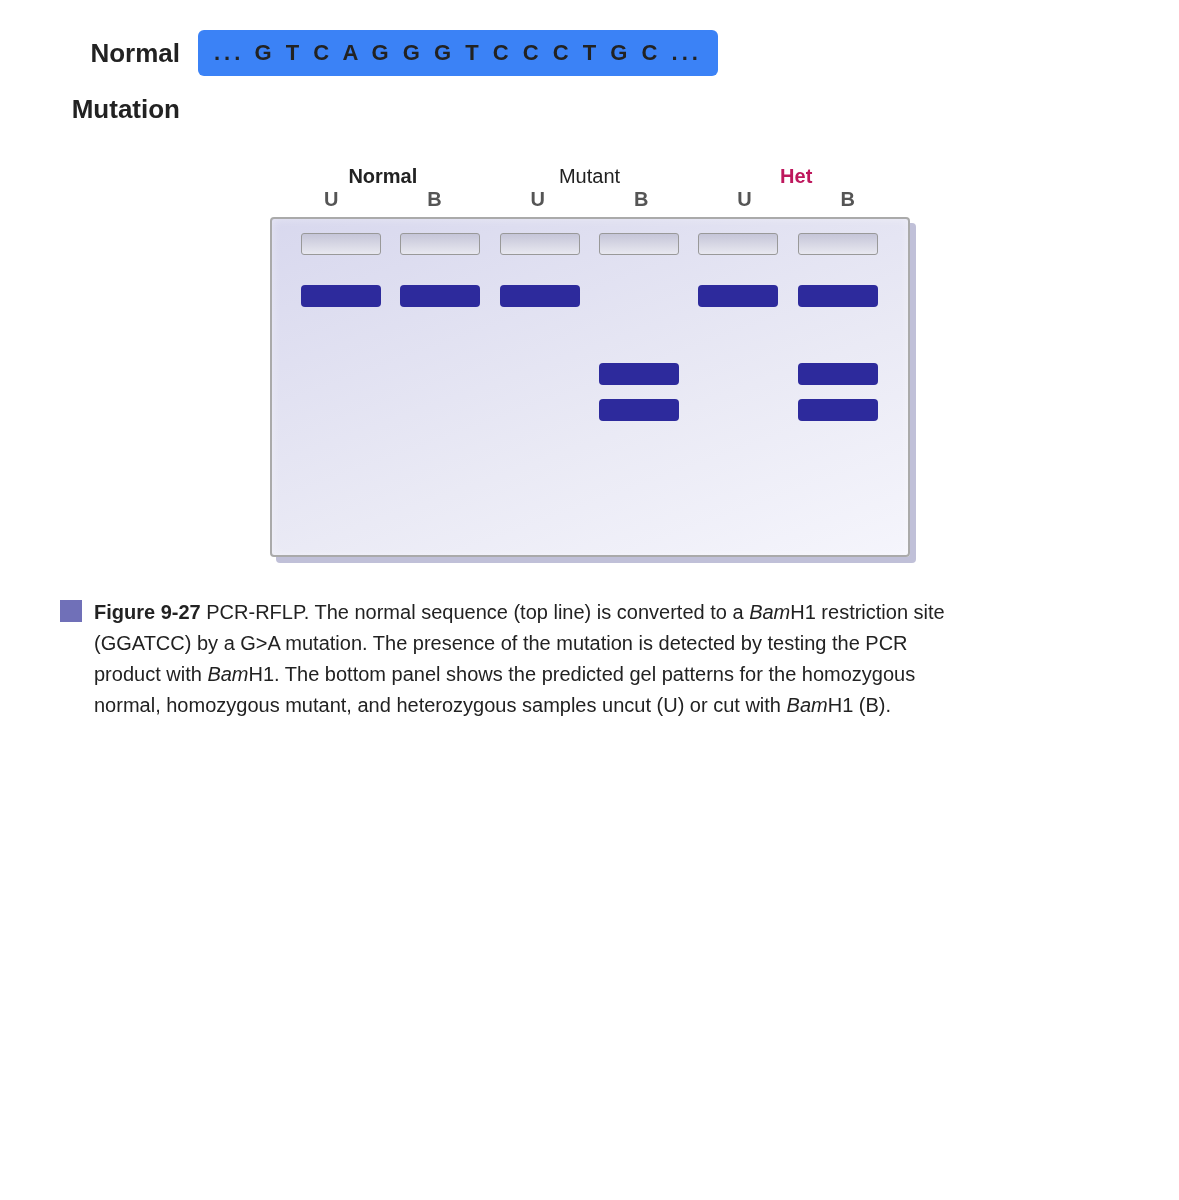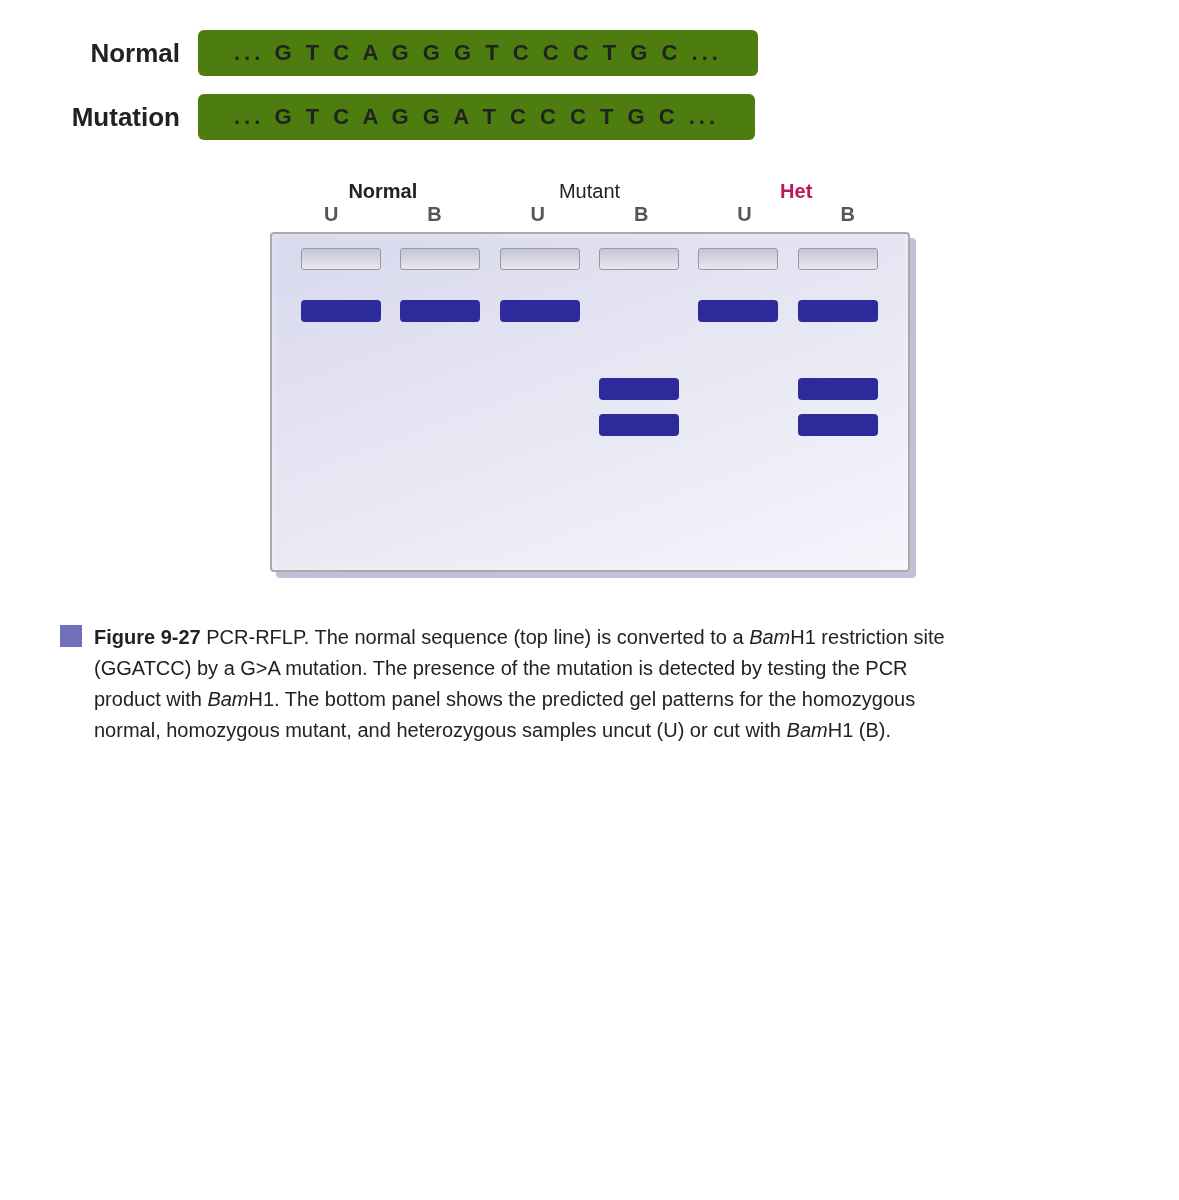--- a/index.html
+++ b/index.html
@@ -20,23 +20,23 @@
 
     .seq-label {
       font-size: 26px;
       font-weight: bold;
       color: #222;
       min-width: 120px;
       text-align: right;
     }
 
     .seq-box {
-      background: #4d7c0f;
+      background: #3b82f6;
       border-radius: 6px;
-      padding: 10px 36px;
+      padding: 10px 16px;
       font-size: 22px;
       font-weight: bold;
       letter-spacing: 4px;
       color: #222;
     }
 
     .gel-section {
       margin: 40px auto 0 auto;
       width: 680px;
     }
@@ -160,21 +160,20 @@
 </head>
 <body>
 
 <div class="sequence-section">
   <div class="seq-label">Normal</div>
   <div class="seq-box">... G T C A G G G T C C C T G C ...</div>
 </div>
 
 <div class="sequence-section">
   <div class="seq-label">Mutation</div>
-  <div class="seq-box">... G T C A G G A T C C C T G C ...</div>
 </div>
 
 <div class="gel-section">
 
   <div class="header-area">
     <div class="header-group" style="font-size:20px;font-weight:bold;color:#222;">Normal</div>
     <div class="header-group" style="font-size:20px;font-weight:normal;color:#222;">Mutant</div>
     <div class="header-group" style="font-size:20px;font-weight:bold;color:#be185d;">Het</div>
   </div>
 
@@ -231,18 +230,18 @@
       <div class="band band-empty"></div>
       <div class="band band-empty"></div>
       <div class="band band-empty"></div>
       <div class="band band-blue"></div>
       <div class="band band-empty"></div>
       <div class="band band-blue"></div>
     </div>
   </div>
 </div>
 
-<div class="caption-section" style="margin-top:50px;">
+<div class="caption-section" style="margin-top:40px;">
   <div class="caption-icon"></div>
   <div class="caption-text">
     <span class="caption-bold">Figure 9-27</span><span> PCR-RFLP. The normal sequence (top line) is converted to a </span><span class="caption-italic">Bam</span><span>H1 restriction site (GGATCC) by a G&gt;A mutation. The presence of the mutation is detected by testing the PCR product with </span><span class="caption-italic">Bam</span><span>H1. The bottom panel shows the predicted gel patterns for the homozygous normal, homozygous mutant, and heterozygous samples uncut (U) or cut with </span><span class="caption-italic">Bam</span><span>H1 (B).</span>
   </div>
 </div>
 
 </body></html>

